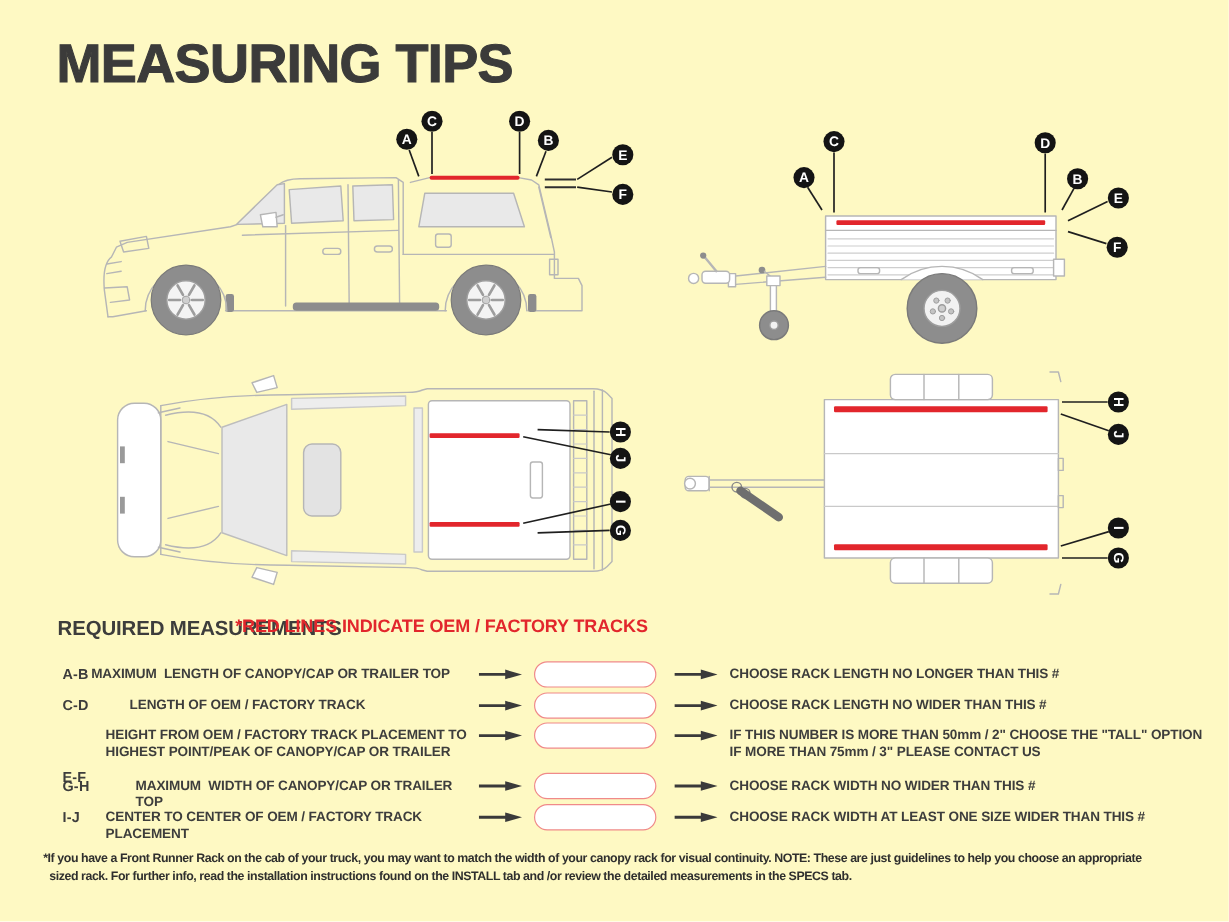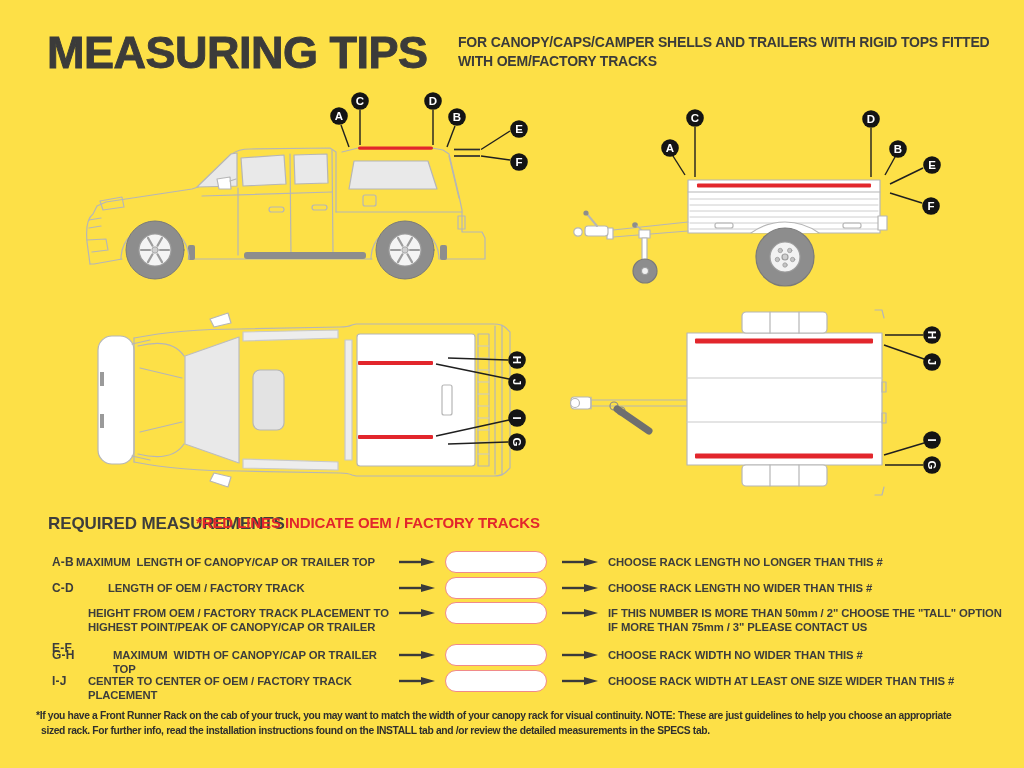--- a/index.html
+++ b/index.html
@@ -1,18 +1,18 @@
 <!DOCTYPE html>
 <html><head>
 <meta charset="utf-8">
 <style>
   * { margin:0; padding:0; box-sizing:border-box; }
   html,body { background:#ffffff; }
   #canvas {
-    position:relative; width:1024px; height:768px; background:#fde047;
+    position:relative; width:1024px; height:768px; background:#fef9c3;
     font-family:"Liberation Sans", sans-serif; color:#3d3d3c; overflow:hidden;
   }
   .abs { position:absolute; }
   .title {
     left:47px; top:27px; font-size:45px; font-weight:700; letter-spacing:-0.5px;
     color:#3b3b3a; -webkit-text-stroke:0.9px #3b3b3a; white-space:nowrap;
   }
   .subtitle {
     left:458px; top:33px; font-size:14px; font-weight:700; line-height:19px;
     color:#3b3b3a; white-space:pre-wrap; letter-spacing:-0.2px;
@@ -35,22 +35,20 @@
   svg text.badge-letter {
     font-family:"Liberation Sans", sans-serif; font-size:11.5px; font-weight:700; fill:#ffffff;
   }
 </style>
 </head>
 <body>
 
 <div id="canvas">
 
   <div class="abs title">MEASURING TIPS</div>
-  <div class="abs subtitle">FOR CANOPY/CAPS/CAMPER SHELLS AND TRAILERS WITH RIGID TOPS FITTED
-WITH OEM/FACTORY TRACKS</div>
 
   <svg class="abs" style="left:60px; top:92px;" width="480" height="200" viewBox="0 0 480 200">
     <defs>
       <g id="twheel">
         <circle r="29" fill="#8d8d8d" stroke="#7a7a7a" stroke-width="1"></circle>
         <circle r="16" fill="#f4f4f4" stroke="#9d9d9d" stroke-width="1.2"></circle>
         <g stroke="#9d9d9d" stroke-width="2.2">
           <line x1="5" y1="0" x2="14" y2="0"></line>
             <line x1="-5" y1="0" x2="-14" y2="0"></line>
           <line x1="2.5" y1="4.3" x2="7" y2="12.1"></line>

